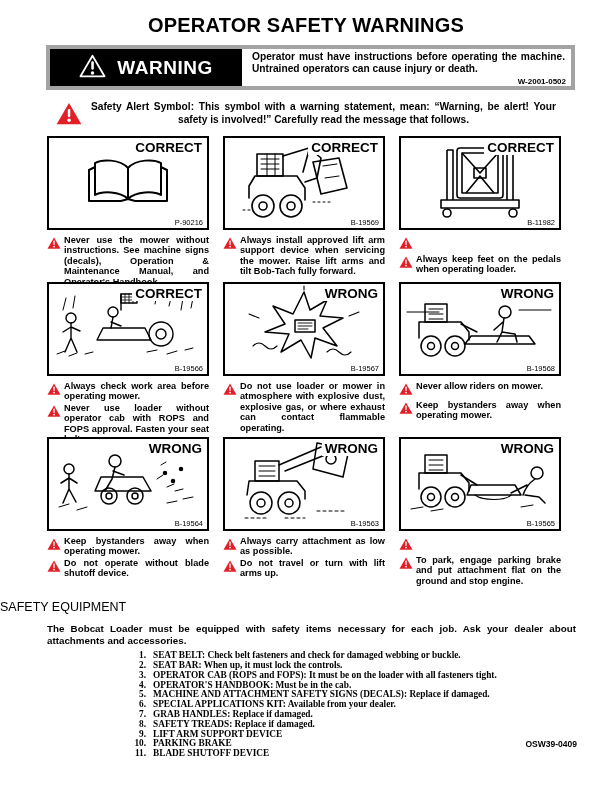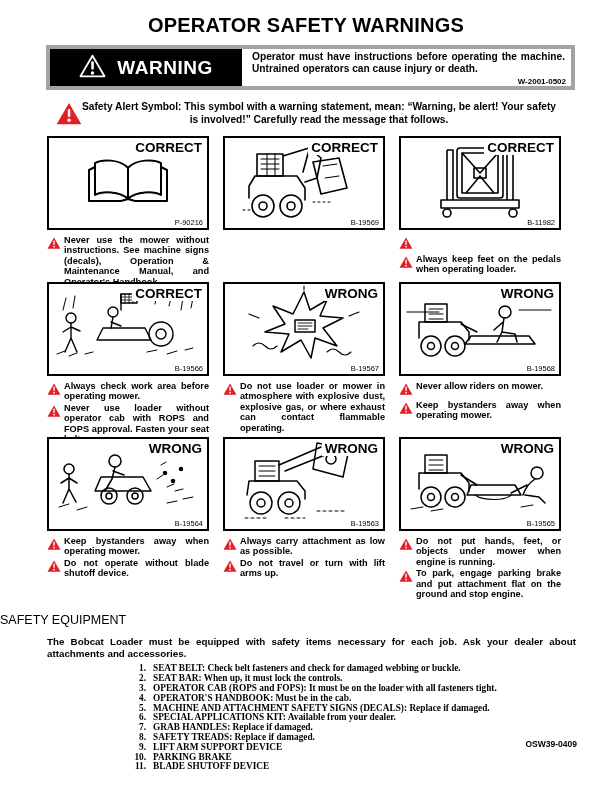--- a/index.html
+++ b/index.html
@@ -10,21 +10,21 @@
 
   
   .banner{box-sizing:border-box;margin:8px 0 0 46px;width:529px;height:45px;border:4px solid #a3a3a3;display:flex;background:#fff;padding:0;}
   .warning-box{background:#000;color:#fff;flex:0 0 192px;display:flex;align-items:center;justify-content:center;gap:11px;}
   .warning-word{font-size:19px;font-weight:bold;letter-spacing:.5px;}
   .banner-right{flex:1;position:relative;padding:2px 6px 0 10px;}
   .banner-text{font-size:10.2px;font-weight:bold;line-height:12px;text-align:justify;}
   .banner-code{position:absolute;right:5px;bottom:0px;font-size:8px;font-weight:bold;margin-top:24px;}
 
   
-  .safety-alert{display:flex;margin:11px 0 0 56px;width:500px;justify-content:space-between;}
+  .safety-alert{display:flex;gap:9px;margin:11px 0 0 56px;width:500px;justify-content:space-between;}
   .alert-big{flex:0 0 auto;margin-top:1px;}
   .safety-alert-text{font-size:10.2px;font-weight:bold;line-height:12.5px;text-align:justify;text-align-last:center;}
 
   
   .grid{margin:7px 0 0 47px;display:grid;grid-template-columns:162px 162px 162px;column-gap:14px;grid-template-rows:146px 155px auto;}
   .panel-box{box-sizing:border-box;width:162px;height:94px;border:2px solid #000;position:relative;background:#fff;}
   .illu{position:absolute;left:0;top:0;width:158px;height:90px;}
   .verdict{position:absolute;top:2px;right:5px;font-size:13.5px;font-weight:bold;background:#fff;padding-left:3px;}
   .fig-id{position:absolute;bottom:1px;right:4px;font-size:7.5px;background:#fff;padding-left:3px;}
   .warnings{margin-top:5px;}
@@ -121,20 +121,28 @@
             <path d="M36 21 h18 M36 26 h18 M36 31 h18 M42 16 v22 M50 16 v22" stroke-width="1"></path>
             <path d="M58 18 L84 10 L96 20 L92 40 L80 44"></path>
             <path d="M84 12 L78 34"></path>
             <path d="M88 24 L114 20 L122 50 L96 56 Z"></path>
             <path d="M98 28 L112 26 M100 40 L114 38" stroke-width="1"></path>
             <path d="M18 72 h10 M88 64 h20" stroke-width="1" stroke-dasharray="2 3"></path>
           </g>
         </svg>
         <span class="verdict">CORRECT</span>
         <span class="fig-id">B-19569</span>
+      </div>
+      <div class="warnings">
+        <div class="warning-line">
+          <span class="tri-small"><svg width="14" height="12" viewBox="0 0 24 21">
+                <use href="#tri-red"></use>
+              </svg></span>
+          <span class="warning-text">Always install approved lift arm support device when servicing the mower. Raise lift arms and tilt Bob-Tach fully forward.</span>
+        </div>
       </div>
     </div>
 
     <div class="cell">
       <div class="panel-box">
         <svg class="illu" viewBox="0 0 158 90">
           <g fill="none" stroke="#000" stroke-width="1.6" stroke-linejoin="round">
             <rect x="56" y="10" width="46" height="50" rx="3"></rect>
             <rect x="61" y="15" width="36" height="40"></rect>
             <path d="M61 15 L79 35 L97 15 M65 55 L79 38 L93 55"></path>
@@ -357,21 +365,20 @@
           </g>
         </svg>
         <span class="verdict">WRONG</span>
         <span class="fig-id">B-19565</span>
       </div>
       <div class="warnings">
         <div class="warning-line">
           <span class="tri-small"><svg width="14" height="12" viewBox="0 0 24 21">
                 <use href="#tri-red"></use>
               </svg></span>
-          <span class="warning-text">Do not put hands, feet, or objects under mower when engine is running.</span>
         </div>
         <div class="warning-line">
           <span class="tri-small"><svg width="14" height="12" viewBox="0 0 24 21">
                 <use href="#tri-red"></use>
               </svg></span>
           <span class="warning-text">To park, engage parking brake and put attachment flat on the ground and stop engine.</span>
         </div>
       </div>
     </div>
 

